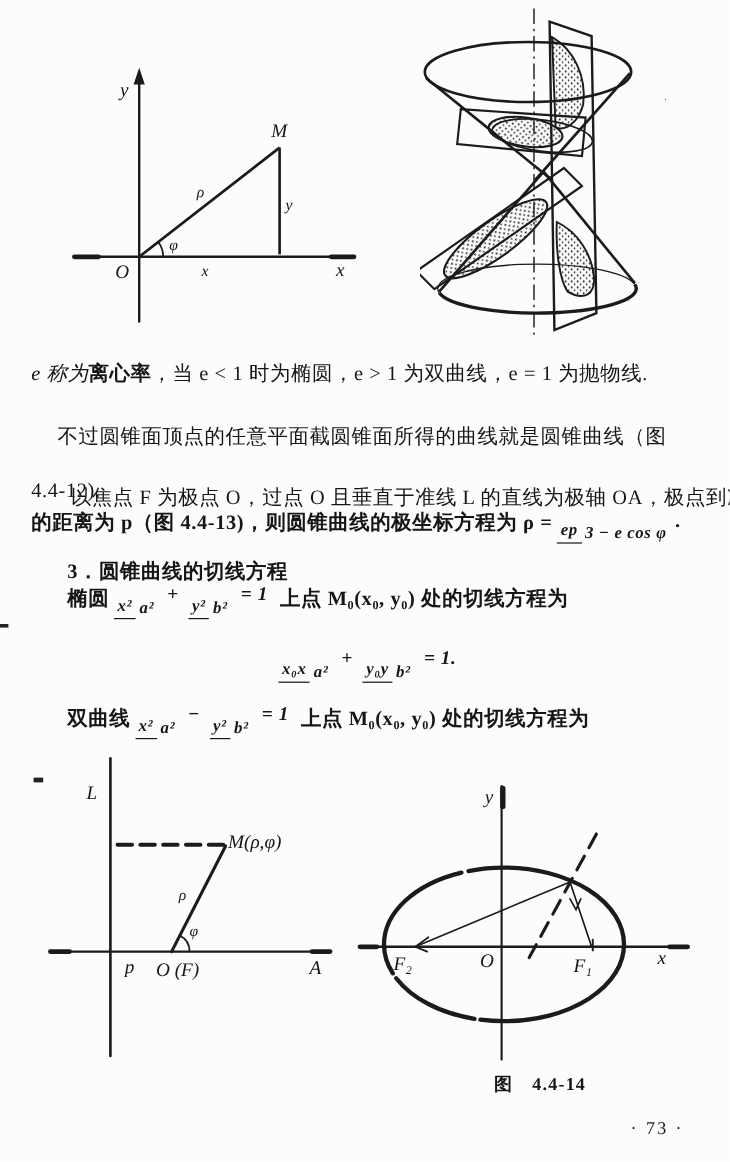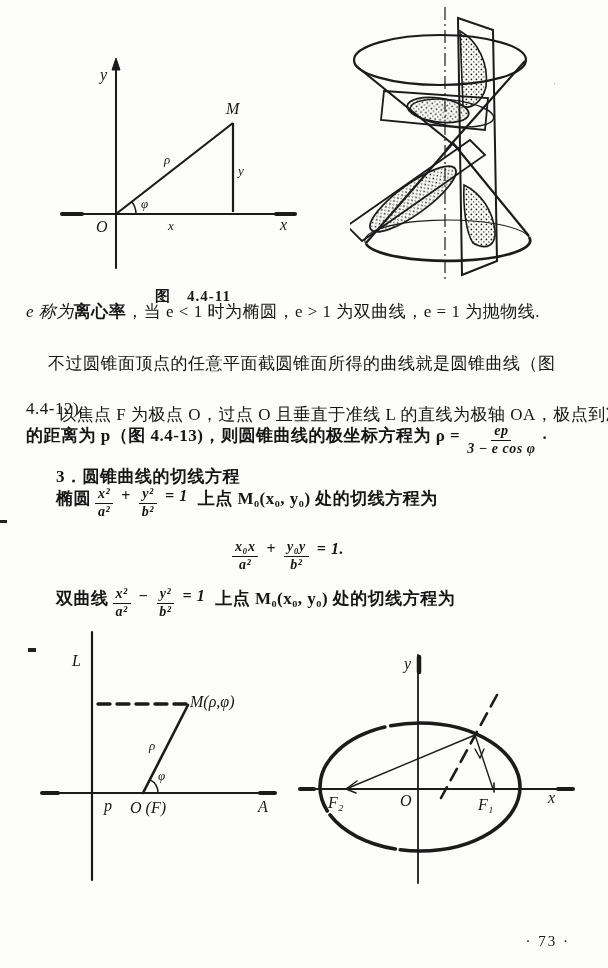--- a/index.html
+++ b/index.html
@@ -6,22 +6,22 @@
   .page{
     position:relative;width:608px;height:968px;background:#fcfcfa;
     font-family:"Liberation Serif","DejaVu Serif",serif;color:#161616;overflow:hidden;
   }
   .abs{position:absolute;}
   .tline{font-size:17px;letter-spacing:0.5px;white-space:nowrap;}
   .bold{font-weight:bold;}
   .it{font-style:italic;}
   .caption{font-size:15px;font-weight:bold;letter-spacing:1px;text-align:center;white-space:nowrap;}
   .mrow{display:flex;align-items:flex-start;white-space:nowrap;font-weight:bold;}
-  .frac{display:inline-flex;flex-direction:column;align-items:center;font-style:italic;
-        font-size:14px;line-height:1.05;margin:0 4px;vertical-align:middle;}
+  .frac{display:inline-flex;flex-direction:row;align-items:center;font-style:italic;
+        font-size:14px;line-height:1.05;margin:12px 4px;vertical-align:middle;}
   .frac .num{padding:0 3px 1px;border-bottom:1.6px solid #161616;}
   .frac .den{padding:1px 3px 0;}
   .op{margin:0 4px;font-size:16px;}
   .pagenum{font-size:15px;font-weight:normal;letter-spacing:2px;}
   svg text{font-family:"Liberation Serif","DejaVu Serif",serif;fill:#161616;}
   svg .lbl{font-style:italic;font-size:16px;}
   svg .lbl-sm{font-style:italic;font-size:13px;}
   svg line,svg path,svg ellipse,svg polygon,svg polyline{stroke:#1b1b1b;}
   .speck{background:#222;}
 </style>
@@ -72,21 +72,20 @@
     <polygon points="34,88 138,95 135,127 31,117" fill="none" stroke-width="1.8"></polygon>
     <ellipse cx="102" cy="110" rx="42" ry="13" fill="none" stroke-width="1.4" transform="rotate(7 102 110)"></ellipse>
     <ellipse cx="88" cy="107" rx="31" ry="12" fill="url(#stip)" stroke-width="1.8" transform="rotate(8 88 107)"></ellipse>
     <polygon points="120,137 135,152 12,238 -3,223" fill="none" stroke-width="1.8"></polygon>
     <ellipse cx="63" cy="196" rx="52" ry="15" fill="url(#stip)" stroke-width="1.8" transform="rotate(-36 63 196)"></ellipse>
     <path d="M110,28 L113,103 C121,107 132,99 136,84 C139,61 128,38 110,28 Z" fill="url(#stip)" stroke-width="1.6"></path>
     <path d="M114,182 C131,190 143,208 145,228 C146,242 137,248 123,240 C116,230 113,204 114,182 Z" fill="url(#stip)" stroke-width="1.6"></path>
     <text x="200" y="84" font-size="9">ㆍ</text>
   </svg>
 
-  <div class="abs caption" style="left:118px;top:287px;width:150px">图　4.4-11</div>
 
   <div class="abs tline" style="left:26px;top:300px">
     <span class="it">e 称为</span><span class="bold">离心率</span><span>，当 e &lt; 1 时为椭圆，e &gt; 1 为双曲线，e = 1 为抛物线.</span>
   </div>
 
   <div class="abs tline" style="left:48px;top:352px">不过圆锥面顶点的任意平面截圆锥面所得的曲线就是圆锥曲线（图</div>
   <div class="abs tline" style="left:26px;top:399px">4.4-12).</div>
 
   <div class="abs tline" style="left:59px;top:403px">以焦点 F 为极点 O，过点 O 且垂直于准线 L 的直线为极轴 OA，极点到准线</div>
 
@@ -178,19 +177,20 @@
       <line x1="205" y1="50" x2="149" y2="153" stroke-width="2.6" stroke-dasharray="13 8"></line>
       <line x1="202" y1="138" x2="202" y2="147" stroke-width="1.6"></line>
     </g>
     <text class="lbl" x="112" y="24">y</text>
     <text class="lbl" x="256" y="158">x</text>
     <text class="lbl" x="108" y="161">O</text>
     <text class="lbl" x="36" y="163">F₂</text>
     <text class="lbl" x="186" y="165">F₁</text>
   </svg>
 
+  <div class="abs caption" style="left:380px;top:894px;width:140px">图　4.4-14</div>
 
   <div class="abs pagenum" style="left:470px;top:933px;width:100px;text-align:right">· 73 ·</div>
 
   <div class="abs speck" style="left:0;top:520px;width:7px;height:3px"></div>
   <div class="abs speck" style="left:28px;top:648px;width:8px;height:4px"></div>
 
 </div>
 
 </body></html>

